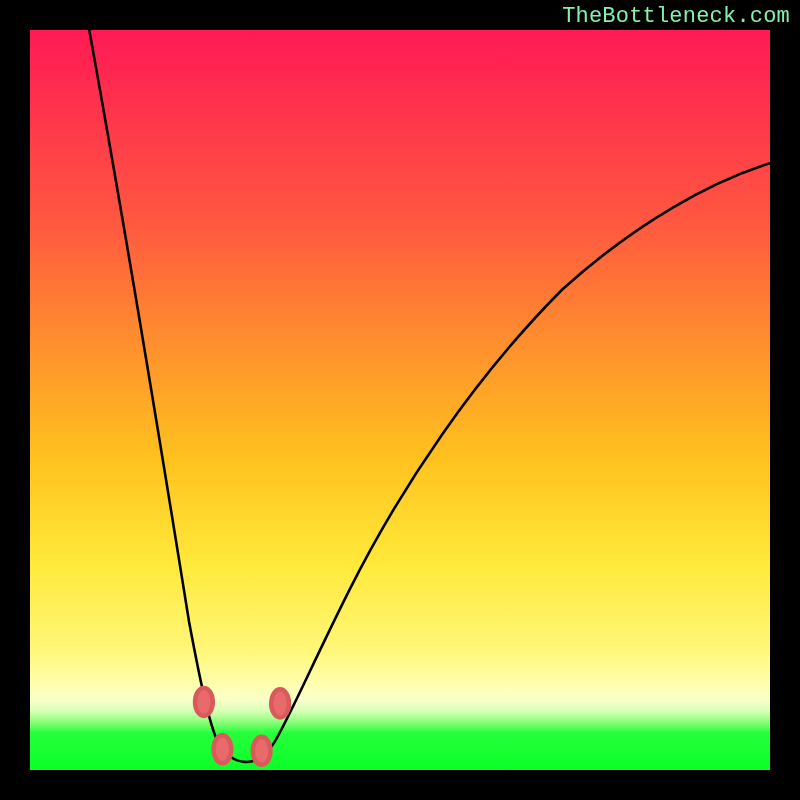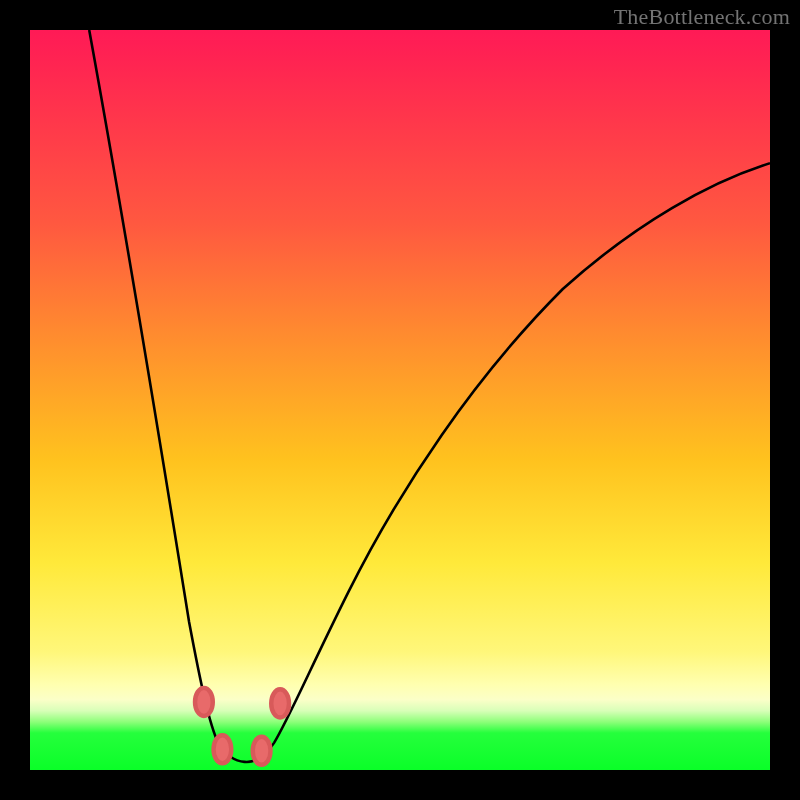--- a/index.html
+++ b/index.html
@@ -7,23 +7,23 @@
   .frame {
     position: relative;
     width: 800px;
     height: 800px;
     background: #000;
   }
   .watermark {
     position: absolute;
     top: 4px;
     right: 10px;
-    font-family: Liberation Serif, serif;
+    font-family: Liberation Mono, monospace;
     font-size: 22px;
-    color: #737373;
+    color: #86efac;
     letter-spacing: 0.2px;
     user-select: none;
   }
   .plot {
     position: absolute;
     left: 30px;
     top: 30px;
     width: 740px;
     height: 740px;
   }

